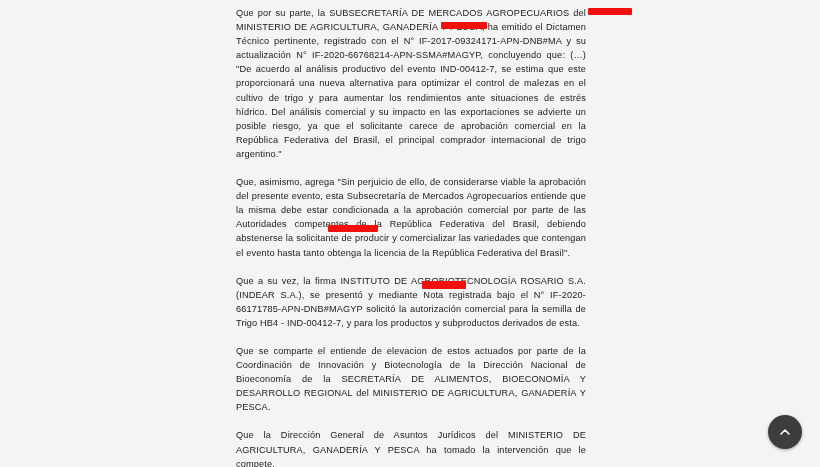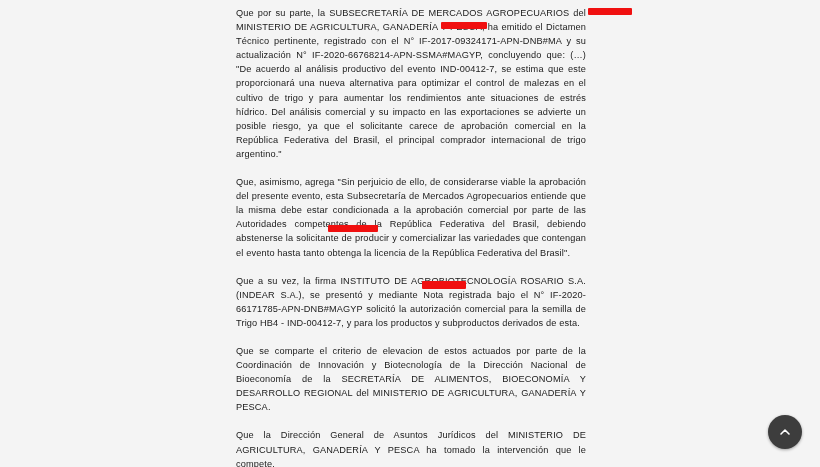--- a/index.html
+++ b/index.html
@@ -78,21 +78,21 @@
 <div class="page">
 
   <div class="edge-left"></div>
   <div class="edge-right"></div>
 
   <div class="doc-column">
 
     <p class="para">Que por su parte, la SUBSECRETARÍA DE MERCADOS AGROPECUARIOS del MINISTERIO DE AGRICULTURA, GANADERÍA Y PESCA, ha emitido el Dictamen Técnico pertinente, registrado con el N° IF-2017-09324171-APN-DNB#MA y su actualización N° IF-2020-66768214-APN-SSMA#MAGYP, concluyendo que: (…) "De acuerdo al análisis productivo del evento IND-00412-7, se estima que este proporcionará una nueva alternativa para optimizar el control de malezas en el cultivo de trigo y para aumentar los rendimientos ante situaciones de estrés hídrico. Del análisis comercial y su impacto en las exportaciones se advierte un posible riesgo, ya que el solicitante carece de aprobación comercial en la República Federativa del Brasil, el principal comprador internacional de trigo argentino."</p>
     <p class="para">Que, asimismo, agrega "Sin perjuicio de ello, de considerarse viable la aprobación del presente evento, esta Subsecretaría de Mercados Agropecuarios entiende que la misma debe estar condicionada a la aprobación comercial por parte de las Autoridades competentes de la República Federativa del Brasil, debiendo abstenerse la solicitante de producir y comercializar las variedades que contengan el evento hasta tanto obtenga la licencia de la República Federativa del Brasil".</p>
     <p class="para">Que a su vez, la firma INSTITUTO DE AGROBIOTECNOLOGÍA ROSARIO S.A. (INDEAR S.A.), se presentó y mediante Nota registrada bajo el N° IF-2020-66171785-APN-DNB#MAGYP solicitó la autorización comercial para la semilla de Trigo HB4 - IND-00412-7, y para los productos y subproductos derivados de esta.</p>
-    <p class="para">Que se comparte el criterio de elevacion de estos actuados por parte de la Coordinación de Innovación y Biotecnología de la Dirección Nacional de Bioeconomía de la SECRETARÍA DE ALIMENTOS, BIOECONOMÍA Y DESARROLLO REGIONAL del MINISTERIO DE AGRICULTURA, GANADERÍA Y PESCA.</p>
+    <p class="para">Que se comparte el entiende de elevacion de estos actuados por parte de la Coordinación de Innovación y Biotecnología de la Dirección Nacional de Bioeconomía de la SECRETARÍA DE ALIMENTOS, BIOECONOMÍA Y DESARROLLO REGIONAL del MINISTERIO DE AGRICULTURA, GANADERÍA Y PESCA.</p>
     <p class="para">Que la Dirección General de Asuntos Jurídicos del MINISTERIO DE AGRICULTURA, GANADERÍA Y PESCA ha tomado la intervención que le compete.</p>
 
     <div id="marks-layer">
         <div class="mark" style="left: 352px; top: 8px; width: 44px; height: 7px; background: rgb(240, 16, 16);"></div>
         <div class="mark" style="left: 205px; top: 22px; width: 46px; height: 7px; background: rgb(240, 16, 16);"></div>
         <div class="mark" style="left: 92px; top: 225px; width: 50px; height: 7px; background: rgb(240, 16, 16);"></div>
         <div class="mark" style="left: 186px; top: 281px; width: 44px; height: 8px; background: rgb(240, 16, 16);"></div>
       </div>
   </div>
 

